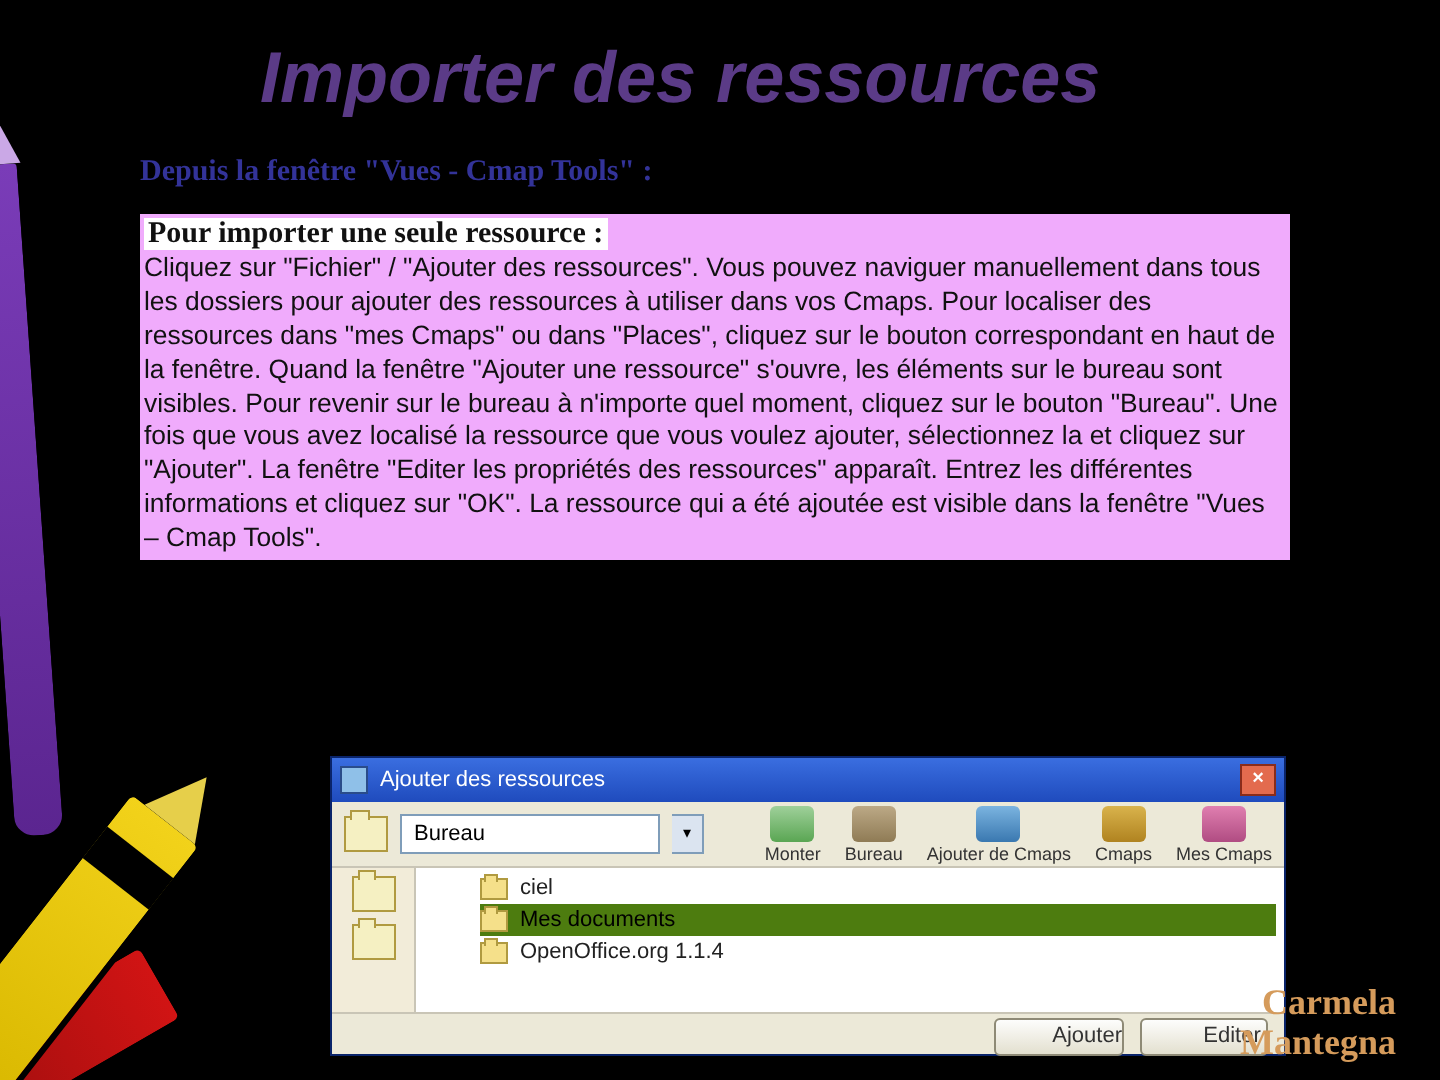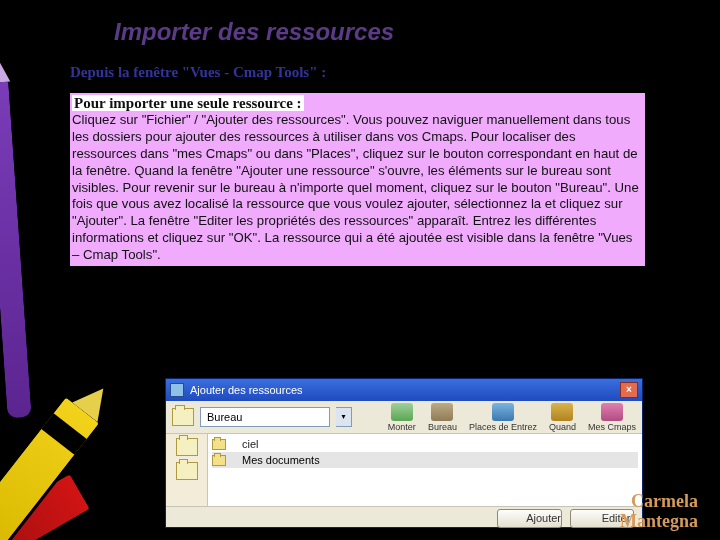--- a/index.html
+++ b/index.html
@@ -9,25 +9,25 @@
     font-family: Arial, sans-serif;
     position: relative;
   }
   .content {
     position: absolute;
     left: 70px;
     top: 18px;
     width: 600px;
   }
   .main-title {
-    font-size: 24px;
+    font-size: 36px;
     font-weight: bold;
     color: #5b3b87;
     font-style: italic;
-    margin-left: 44px;
+    margin-left: 60px;
     margin-bottom: 18px;
   }
   .subtitle1 {
     font-size: 15px;
     font-weight: bold;
     color: #333399;
     font-family: "Comic Sans MS", cursive;
     margin-bottom: 12px;
   }
   .subtitle2 {
@@ -167,23 +167,23 @@
   .side-icons {
     width:42px; background:#f2ecd9; border-right:1px solid #c9c5b6;
     display:flex; flex-direction:column; align-items:center; padding-top:4px; gap:6px;
   }
   .side-icons .si { width:22px; height:18px; background:#f5f0c2; border:1px solid #b09a40; position:relative;}
   .side-icons .si::before { content:""; position:absolute; top:-4px; left:2px; width:7px; height:4px; background:#f5f0c2; border:1px solid #b09a40; border-bottom:none;}
   .file-list {
     flex:1; background:#fff; padding:2px 4px; overflow:hidden;
   }
   .file-row {
-    display:flex; align-items:center; height:16px; gap:16px; font-size:11px; color:#222;
-  }
-  .file-row.sel { background:#e5e5e5; color:#000; }
+    display:flex; align-items:center; height:16px; gap:6px; font-size:11px; color:#222;margin-left:28px;
+  }
+  .file-row.sel { background:#4d7c0f; color:#000; }
   .folder-mini { width:14px; height:11px; background:#f5e08a; border:1px solid #b09a40; position:relative;}
   .folder-mini::before{content:"";position:absolute;top:-3px;left:1px;width:5px;height:3px;background:#f5e08a;border:1px solid #b09a40;border-bottom:none;}
 
   .btn-row {
     height:24px; display:flex; justify-content:flex-end; align-items:center; gap:8px;
     padding:0 8px; border-top:1px solid #c9c5b6;
   }
   .win-btn {
     min-width:64px; height:19px; background:linear-gradient(#fdfdfc,#e3e0cf);
     border:1px solid #8e8a76; border-radius:3px; font-size:11px; text-align:center;
@@ -221,25 +221,25 @@
       <div class="tool">
           <div class="ti ti-up"></div>
           <span>Monter</span>
         </div>
       <div class="tool">
           <div class="ti ti-desk"></div>
           <span>Bureau</span>
         </div>
       <div class="tool">
           <div class="ti ti-world"></div>
-          <span>Places de Entrez</span>
+          <span>Ajouter de Cmaps</span>
         </div>
       <div class="tool">
           <div class="ti ti-cmaps"></div>
-          <span>Quand</span>
+          <span>Cmaps</span>
         </div>
       <div class="tool">
           <div class="ti ti-mes"></div>
           <span>Mes Cmaps</span>
         </div>
     </div>
   </div>
 
   <div class="file-area">
     <div class="side-icons">
@@ -248,20 +248,24 @@
     </div>
     <div class="file-list">
       <div class="file-row">
           <div class="folder-mini"></div>
           <span>ciel</span>
         </div>
       <div class="file-row sel">
           <div class="folder-mini"></div>
           <span>Mes documents</span>
         </div>
+      <div class="file-row">
+          <div class="folder-mini"></div>
+          <span>OpenOffice.org 1.1.4</span>
+        </div>
     </div>
   </div>
 
   <div class="btn-row">
     <div class="win-btn">Ajouter</div>
     <div class="win-btn">Editer</div>
   </div>
 </div>
 
 <div class="author">Carmela<br>Mantegna</div>

